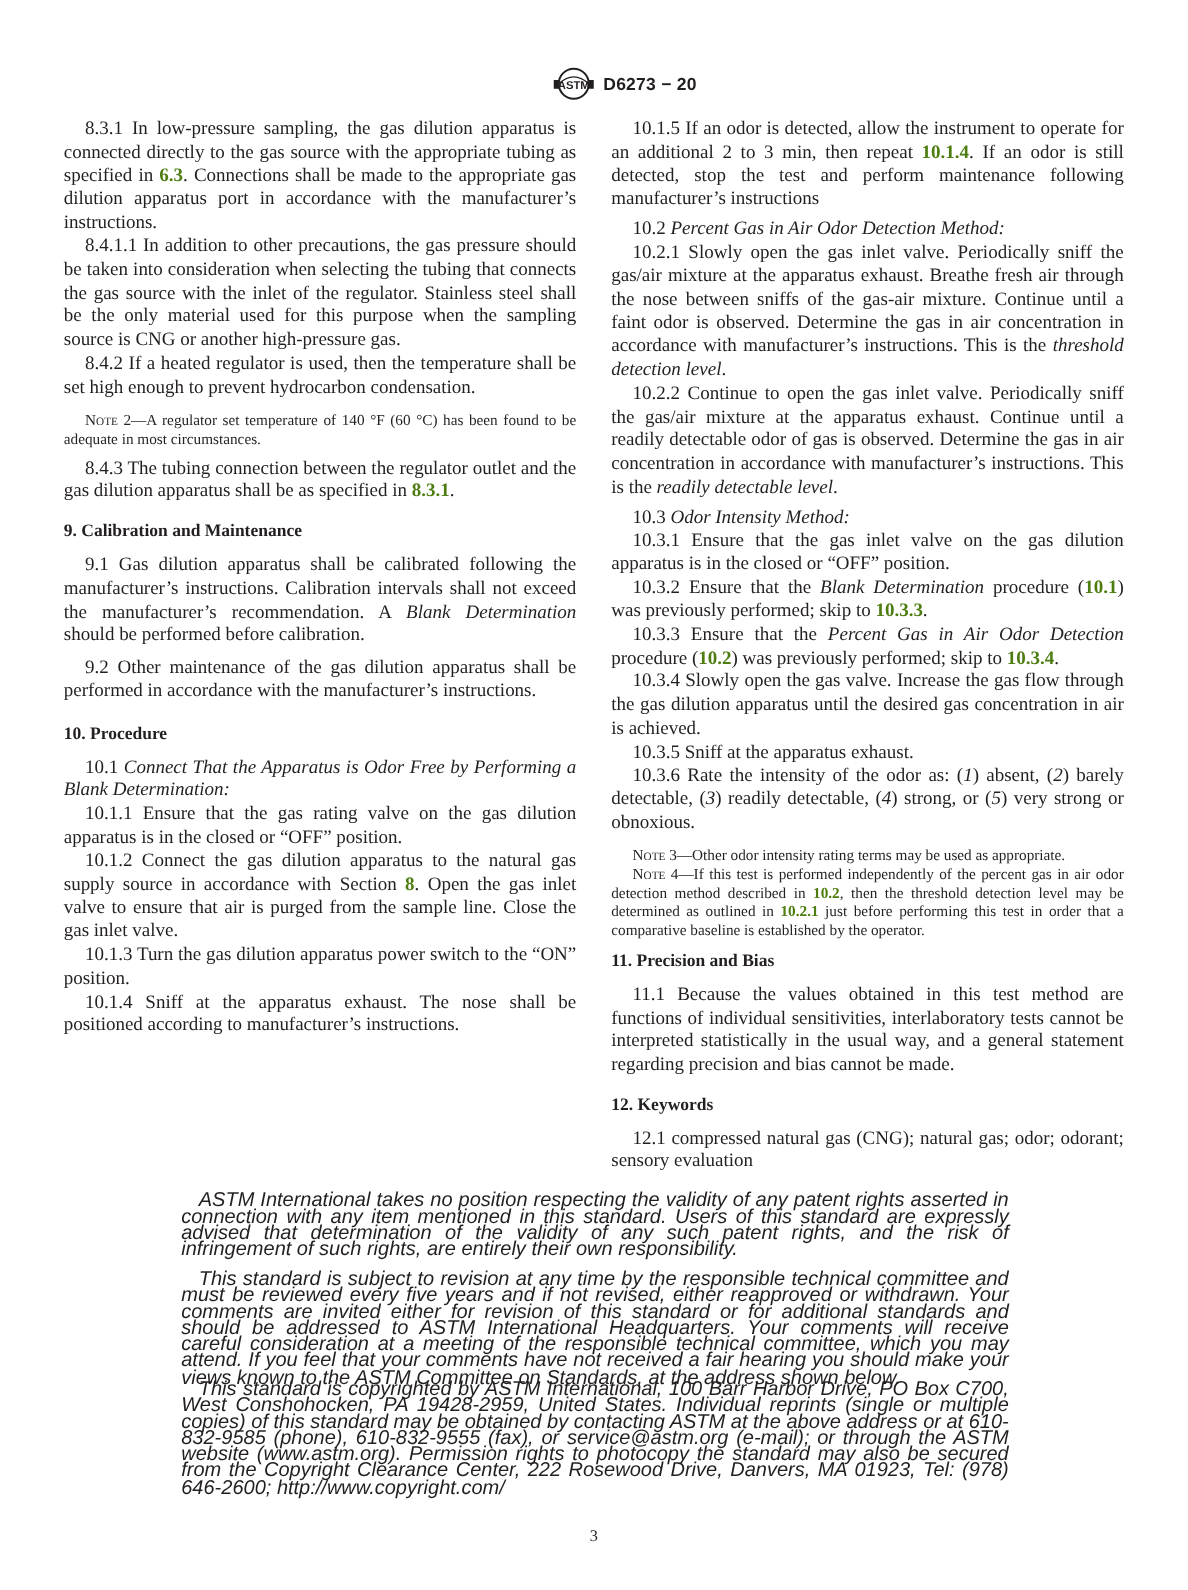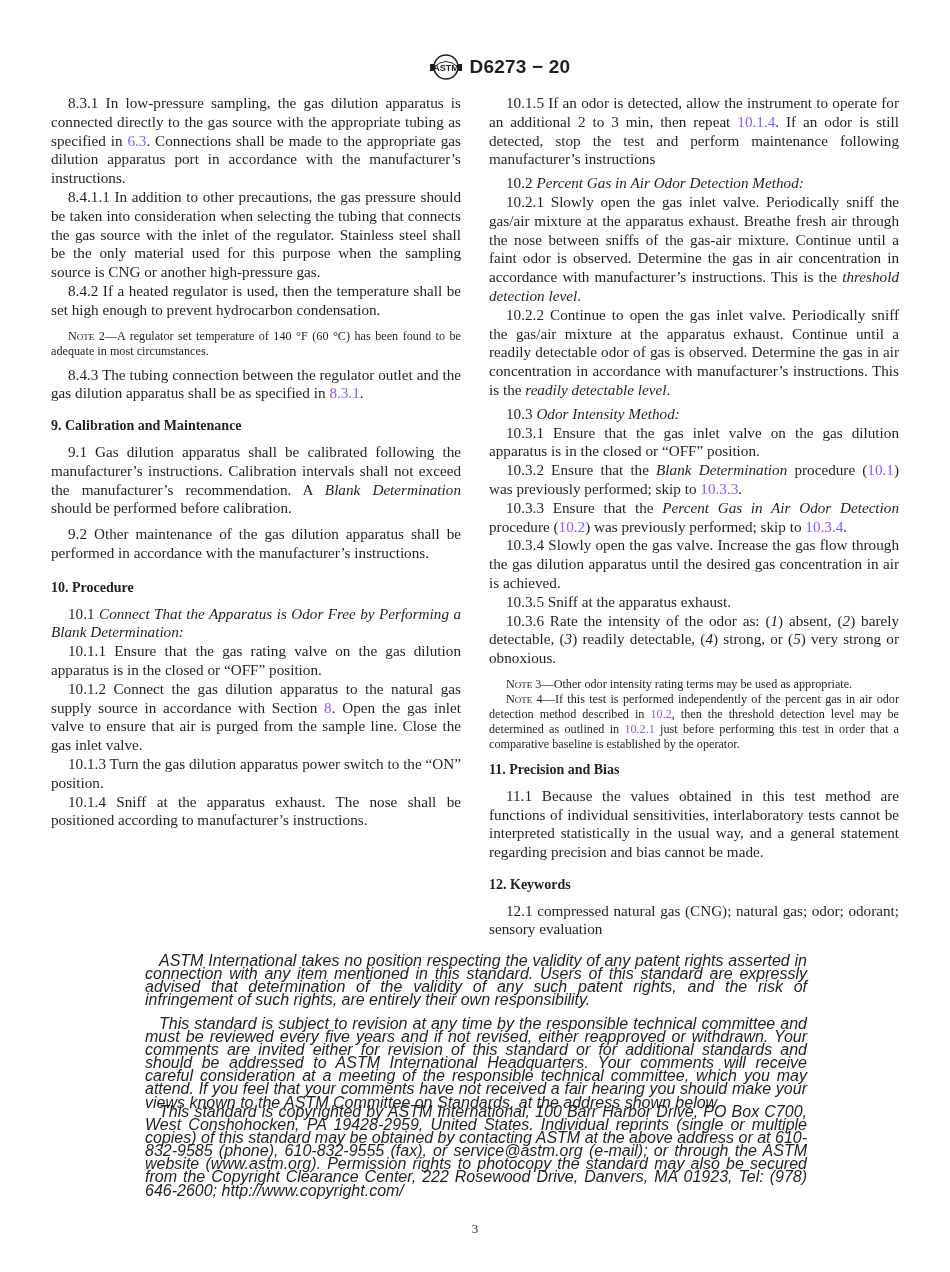--- a/index.html
+++ b/index.html
@@ -1,30 +1,30 @@
 <!DOCTYPE html>
 <html><head>
 <meta charset="utf-8">
 <style>
   html, body { margin: 0; padding: 0; background: #ffffff; }
   body { width: 950px; height: 1272px; position: relative; overflow: hidden; color: #231f20; }
   .page { position: absolute; left: 0; top: 0; width: 950px; height: 1272px; }
   .header { position: absolute; top: 52px; left: 0; width: 950px; text-align: center; height: 34px; padding-left: 24px; }
   .header .inner { display: inline-flex; align-items: center; gap: 6px; }
   .logo { width: 36px; height: 30px; display: inline-block; }
-  .doc-id { font-family: "Liberation Sans", sans-serif; font-weight: bold; font-size: 19px; color: #231f20; letter-spacing: 0.2px; }
+  .doc-id { font-family: "Liberation Sans", sans-serif; font-weight: bold; font-size: 14px; color: #231f20; letter-spacing: 0.2px; }
   .col { position: absolute; top: 94px; width: 410px; font-family: "Liberation Serif", serif; font-size: 15.2px; line-height: 18.8px; text-align: justify; }
   .col.left { left: 51px; }
   .col.right { left: 489px; }
   p { margin: 0; text-indent: 17px; }
   p.gap { margin-top: 5px; }
   .note { font-size: 12.2px; line-height: 15px; text-indent: 17px; }
   .note .sc { font-variant: small-caps; }
   h2 { font-family: "Liberation Serif", serif; font-weight: bold; font-size: 14px; margin: 14px 0 7px 0; text-indent: 0; }
-  .ref { color: #8b5cf6; }
+  .ref { color: #4d7c0f; font-weight: bold; }
   i { font-style: italic; }
   .footer { position: absolute; left: 145px; width: 662px; font-family: "Liberation Sans", sans-serif; font-style: italic; font-size: 16px; line-height: 13.1px; text-align: justify; color: #231f20; }
   .footer p { text-indent: 14px; }
   .f1 { top: 954px; }
   .f2 { top: 1017px; }
   .f3 { top: 1105px; }
   .pagenum { position: absolute; top: 1221px; left: 0; width: 950px; text-align: center; font-family: "Liberation Serif", serif; font-size: 13px; color: #231f20; }
 </style>
 </head>
 <body>

